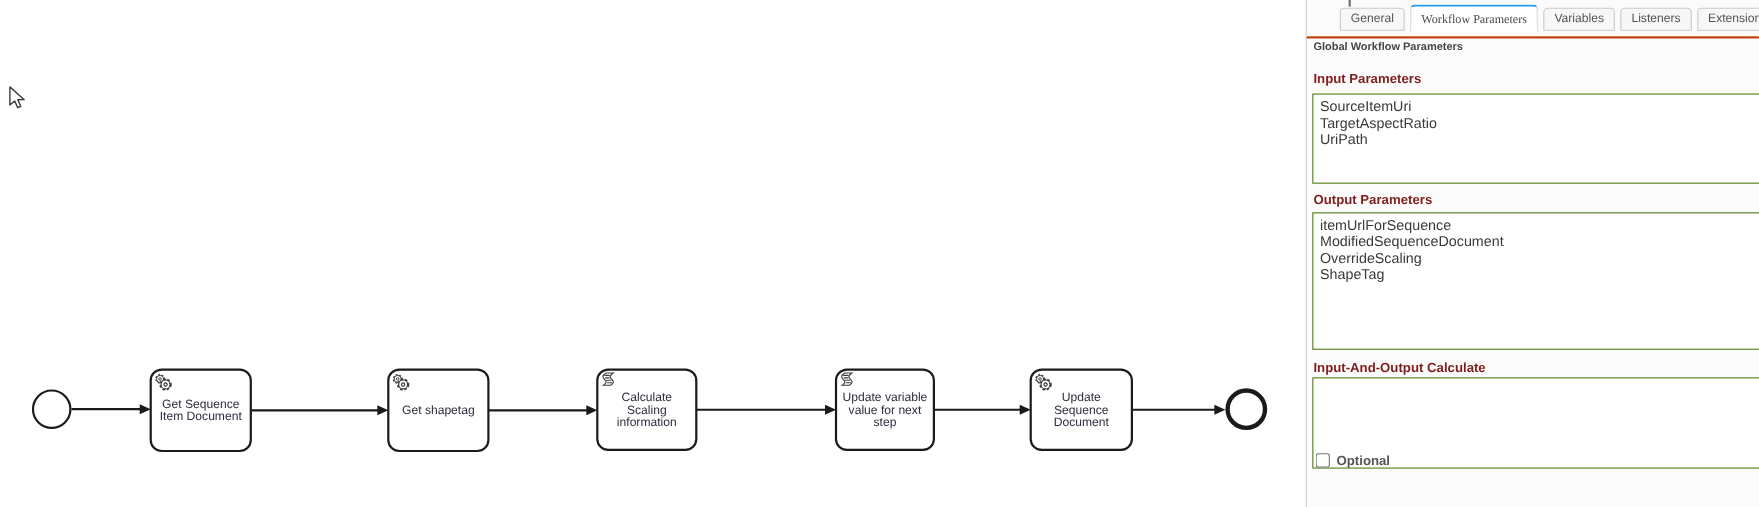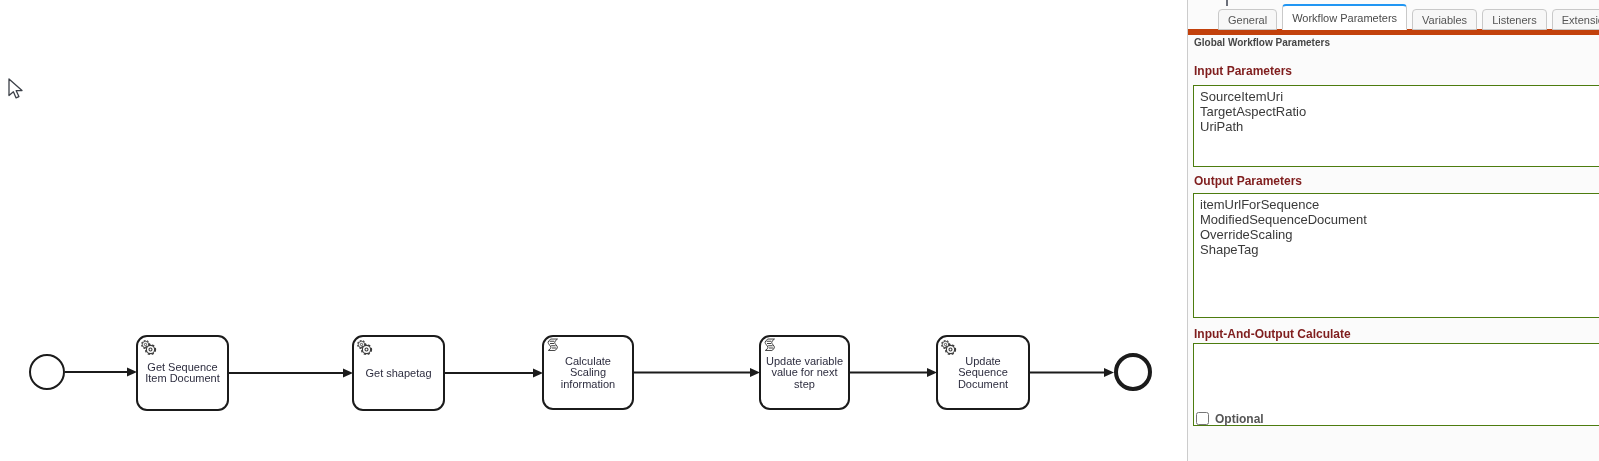--- a/index.html
+++ b/index.html
@@ -14,22 +14,22 @@
   #cursor{position:absolute;left:8px;top:37px;width:16px;height:22px;}
 
   
   #panel{
     position:absolute;top:0;right:0;left:1187px;height:461px;
     background:#fbfbfb;border-left:1px solid #cccccc;box-sizing:border-box;
   }
   #panel-top-artifact{position:absolute;left:38px;top:0;width:2px;height:6px;background:#6b6f7a;}
   #tab-bar{
     position:absolute;left:0;top:0;right:0;height:35px;
-    border-bottom:6px solid #c2410c;box-sizing:border-box;
-    display:flex;align-items:flex-end;padding-left:30px;
+    border-bottom:2px solid #c2410c;box-sizing:border-box;
+    display:flex;align-items:center;padding-left:30px;
   }
   .tab{
     box-sizing:border-box;height:21px;margin-right:5px;margin-bottom:-1px;
     padding:0 9px;display:flex;align-items:center;
     background:#f7f7f7;border:1px solid #c9c9c9;border-radius:4px 4px 0 0;
     font-size:11px;color:#555;white-space:nowrap;cursor:pointer;
   }
   .tab.active{
     height:26px;background:#ffffff;border-bottom:1px solid #ffffff;
     border-top-width:2px;border-top-style:solid;z-index:2;color:#4a4a4a;
@@ -171,21 +171,21 @@
   <svg id="cursor" viewBox="0 0 16 22">
     <path d="M1,1 L1,17.5 L5.4,13.8 L8.1,19.9 L10.9,18.6 L8.2,12.7 L14,12.6 Z" fill="#ffffff" stroke="#3c4048" stroke-width="1.3" stroke-linejoin="round"></path>
   </svg>
 </div>
 
 <div id="panel">
   <div id="panel-top-artifact"></div>
 
   <div id="tab-bar">
       <div class="tab">General</div>
-      <div class="tab active" style="border-top-color: rgb(33, 150, 243);">Workflow Parameters</div>
+      <div class="tab active" style="border-top-color: rgb(33, 150, 243); font-family: Liberation Serif, serif;">Workflow Parameters</div>
       <div class="tab">Variables</div>
       <div class="tab">Listeners</div>
       <div class="tab">Extensions</div>
     </div>
 
   <div id="panel-heading">Global Workflow Parameters</div>
 
   <div class="param-label" id="label-input">Input Parameters</div>
   <div class="param-box" id="box-input">
     <div class="param-lines">

